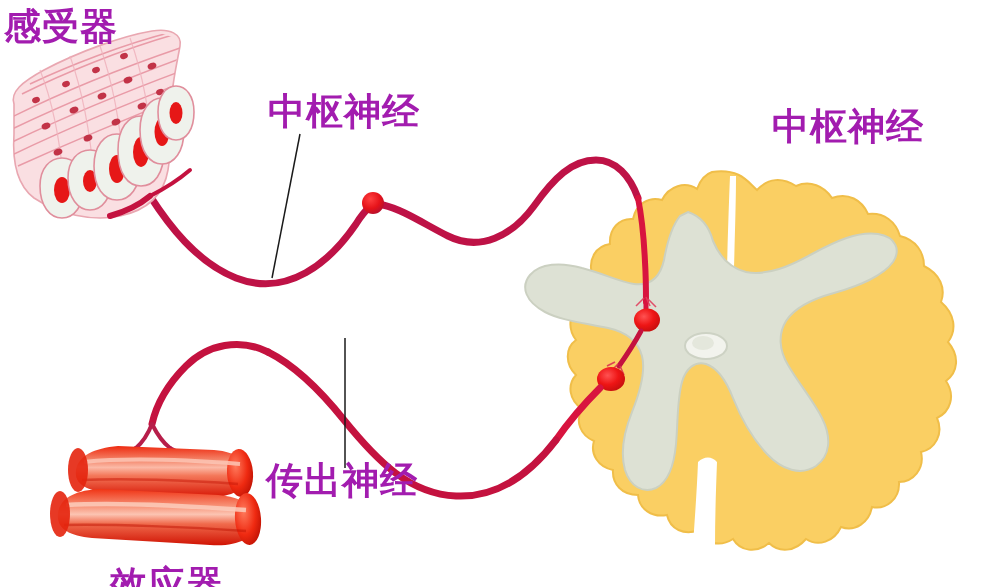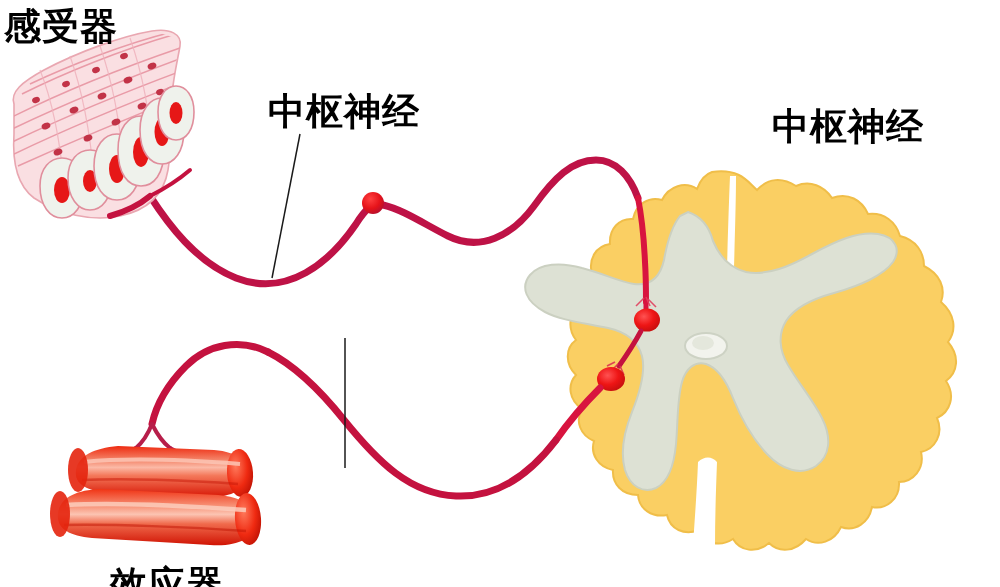--- a/index.html
+++ b/index.html
@@ -21,21 +21,21 @@
     position: absolute;
     left: 0;
     top: 0;
     width: 1000px;
     height: 587px;
   }
   .lbl {
     position: absolute;
     font-family: "Liberation Serif", "DejaVu Serif", serif;
     font-weight: 700;
-    color: #000000;
+    color: #a21caf;
     white-space: nowrap;
     letter-spacing: 1px;
     line-height: 1;
   }
   #label-receptor  { left: 4px;   top: 8px;   font-size: 37px; }
   #label-afferent  { left: 268px; top: 93px;  font-size: 37px; }
   #label-central   { left: 772px; top: 108px; font-size: 37px; }
   #label-efferent  { left: 266px; top: 462px; font-size: 37px; }
   #label-effector  { left: 110px; top: 566px; font-size: 37px; }
 </style>
@@ -300,16 +300,17 @@
       <path d="M345,338 L345,468"></path>
     </g>
   </svg>
 
   <div class="lbl" id="label-receptor">感受器</div>
 
   <div class="lbl" id="label-afferent">中枢神经</div>
 
   <div class="lbl" id="label-central">中枢神经</div>
 
+  <div class="lbl" id="label-efferent">传出神经</div>
 
   <div class="lbl" id="label-effector">效应器</div>
 
 </div>
 
 </body></html>

